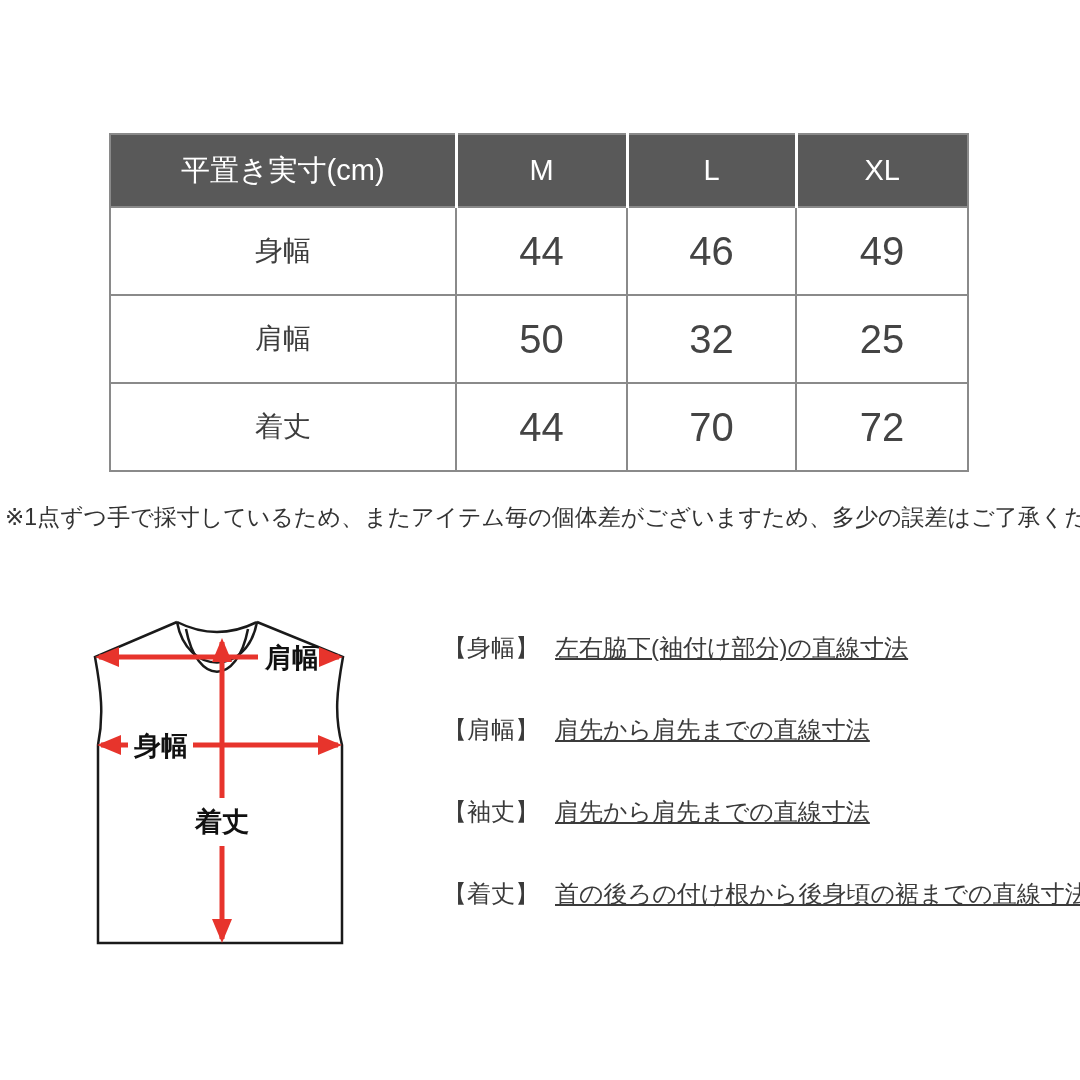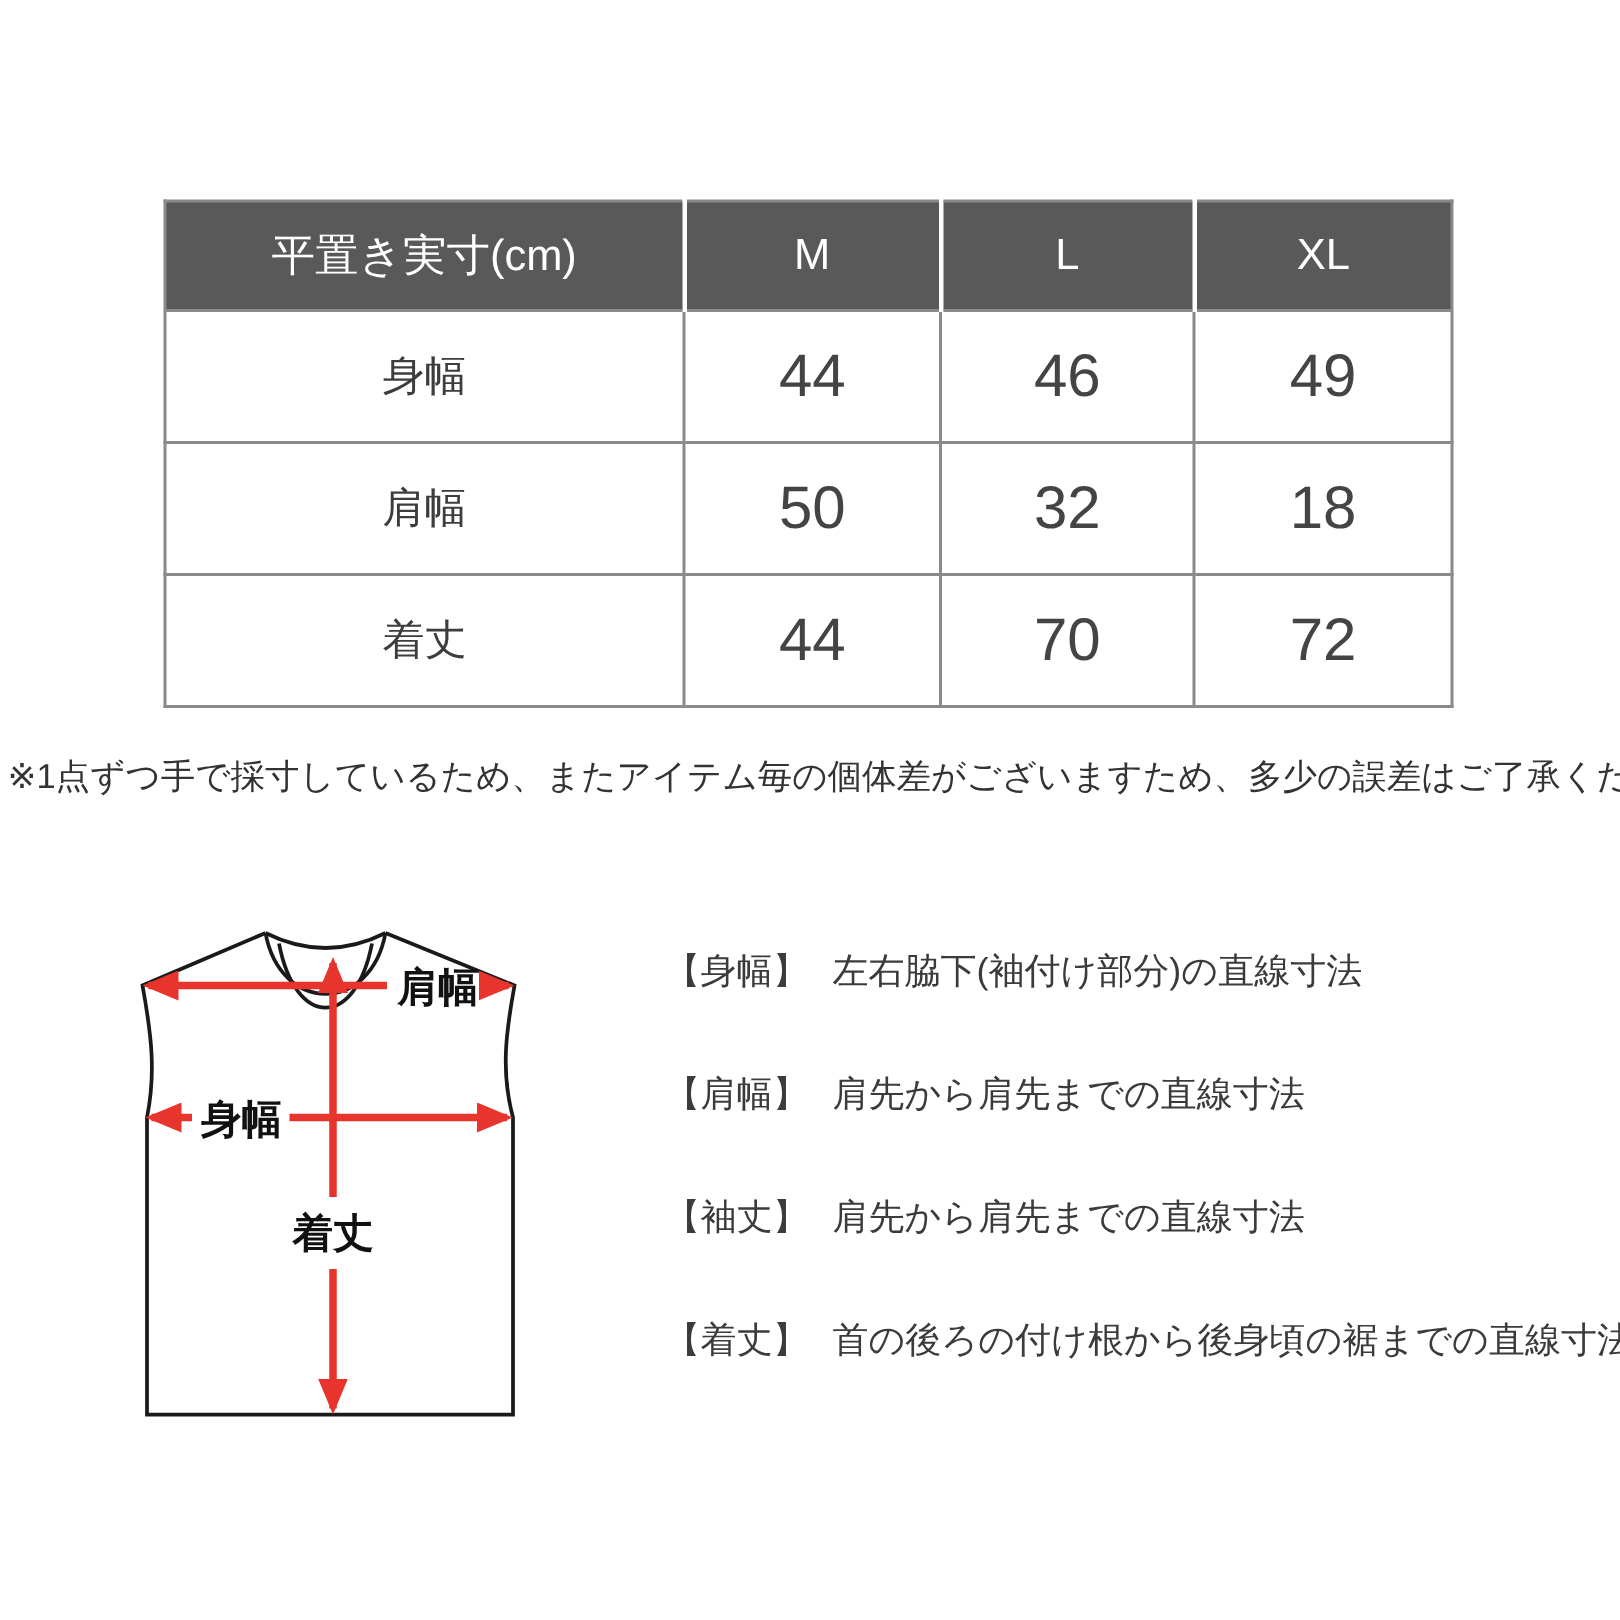--- a/index.html
+++ b/index.html
@@ -93,21 +93,21 @@
     flex-direction: column;
     gap: 58px;
   }
   .def-item {
     font-size: 24px;
     line-height: 24px;
     color: #3b3b3b;
     white-space: nowrap;
   }
   .def-term { color: #3b3b3b; }
-  .def-text { margin-left: 16px; color: #3b3b3b; }
+  .def-text { margin-left: 16px; color: #3b3b3b; text-decoration: underline; }
 </style>
 </head>
 <body>
 
 <div class="page">
 
   <table class="size-table">
     <colgroup>
       <col style="width:346px">
         <col style="width:171px">
@@ -126,21 +126,21 @@
       <tr>
         <td class="rowlabel">身幅</td>
         <td>44</td>
         <td>46</td>
         <td>49</td>
       </tr>
       <tr>
         <td class="rowlabel">肩幅</td>
         <td>50</td>
         <td>32</td>
-        <td>18</td>
+        <td>25</td>
       </tr>
       <tr>
         <td class="rowlabel">着丈</td>
         <td>44</td>
         <td>70</td>
         <td>72</td>
       </tr>
     </tbody>
   </table>
 

